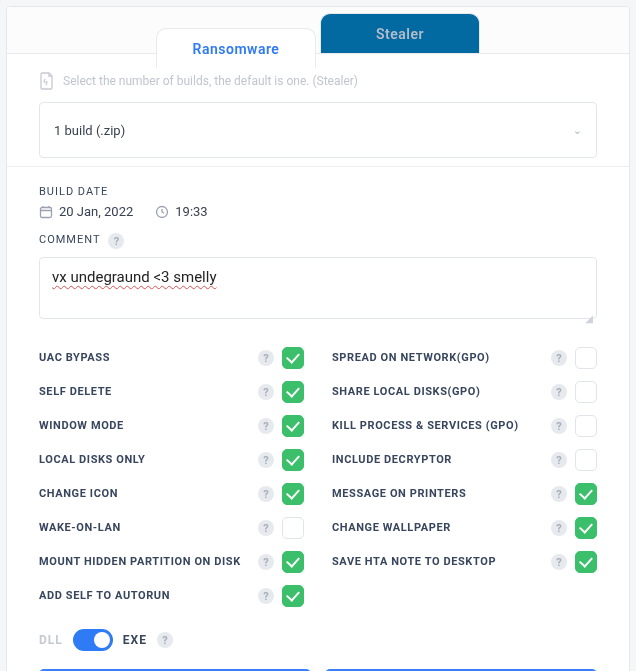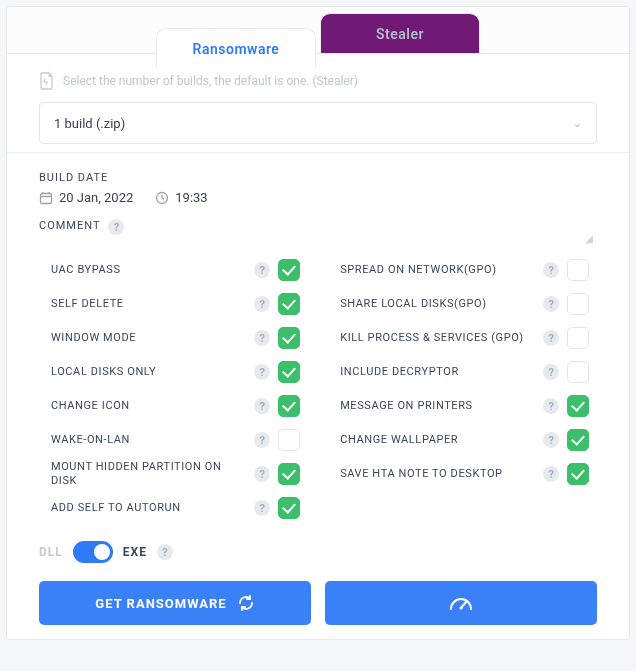--- a/index.html
+++ b/index.html
@@ -29,21 +29,21 @@
     min-width: 160px;
     height: 40px;
     line-height: 40px;
     text-align: center;
     font-size: 14px;
     font-weight: 600;
     letter-spacing: .5px;
     border: 1px solid #e8eaee;
     border-bottom: none;
     border-radius: 10px 10px 0 0;
-    background: #701a75;
+    background: #0369a1;
     color: #b4bcc9;
     position: relative;
     margin: 0 2px;
     cursor: pointer;
   }
   .tab.active {
     background: #fff;
     color: #2f7af5;
     top: 15px;
   }
@@ -57,21 +57,21 @@
     gap: 8px;
     color: #c0c5cf;
     font-size: 12px;
     margin-bottom: 12px;
   }
   .hint-row svg { flex: none; }
   .select {
     width: 100%;
     border: 1px solid #e3e6ec;
     border-radius: 4px;
-    height: 42px;
+    height: 56px;
     padding: 0 14px;
     font-size: 13px;
     color: #394252;
     background: #fff;
     display: flex;
     align-items: center;
     justify-content: space-between;
     cursor: pointer;
   }
   .chev { color: #aeb5c2; font-size: 11px; }
@@ -137,26 +137,25 @@
   }
   .opt {
     display: flex;
     align-items: center;
     min-height: 34px;
     gap: 8px;
   }
   .opt .lbl {
     flex: 1;
     font-size: 11px;
-    font-weight: 400;
+    font-weight: 700;
     letter-spacing: .6px;
     color: #38465d;
     text-transform: uppercase;
     line-height: 1.25;
-    margin-left: 12px;
   }
   .chk {
     width: 22px; height: 22px;
     border-radius: 5px;
     display: flex; align-items: center; justify-content: center;
     flex: none;
     border: 1px solid #e1e4ea;
     background: #fff;
     cursor: pointer;
   }
@@ -272,20 +271,21 @@
           </svg>
         <span>19:33</span>
       </div>
     </div>
 
     
     <div class="comment-head">
       <span class="meta-label">COMMENT</span>
       <span class="help">?</span>
     </div>
+    <textarea class="comment" style="">vx undegraund &lt;3 smelly</textarea>
     <span class="resize-handle">◢</span>
 
     
     <div class="options" id="options-grid">
         <div class="opt">
           <span class="lbl">UAC BYPASS</span>
           <span class="help">?</span>
           <span class="chk on"></span>
         </div>
         <div class="opt">

